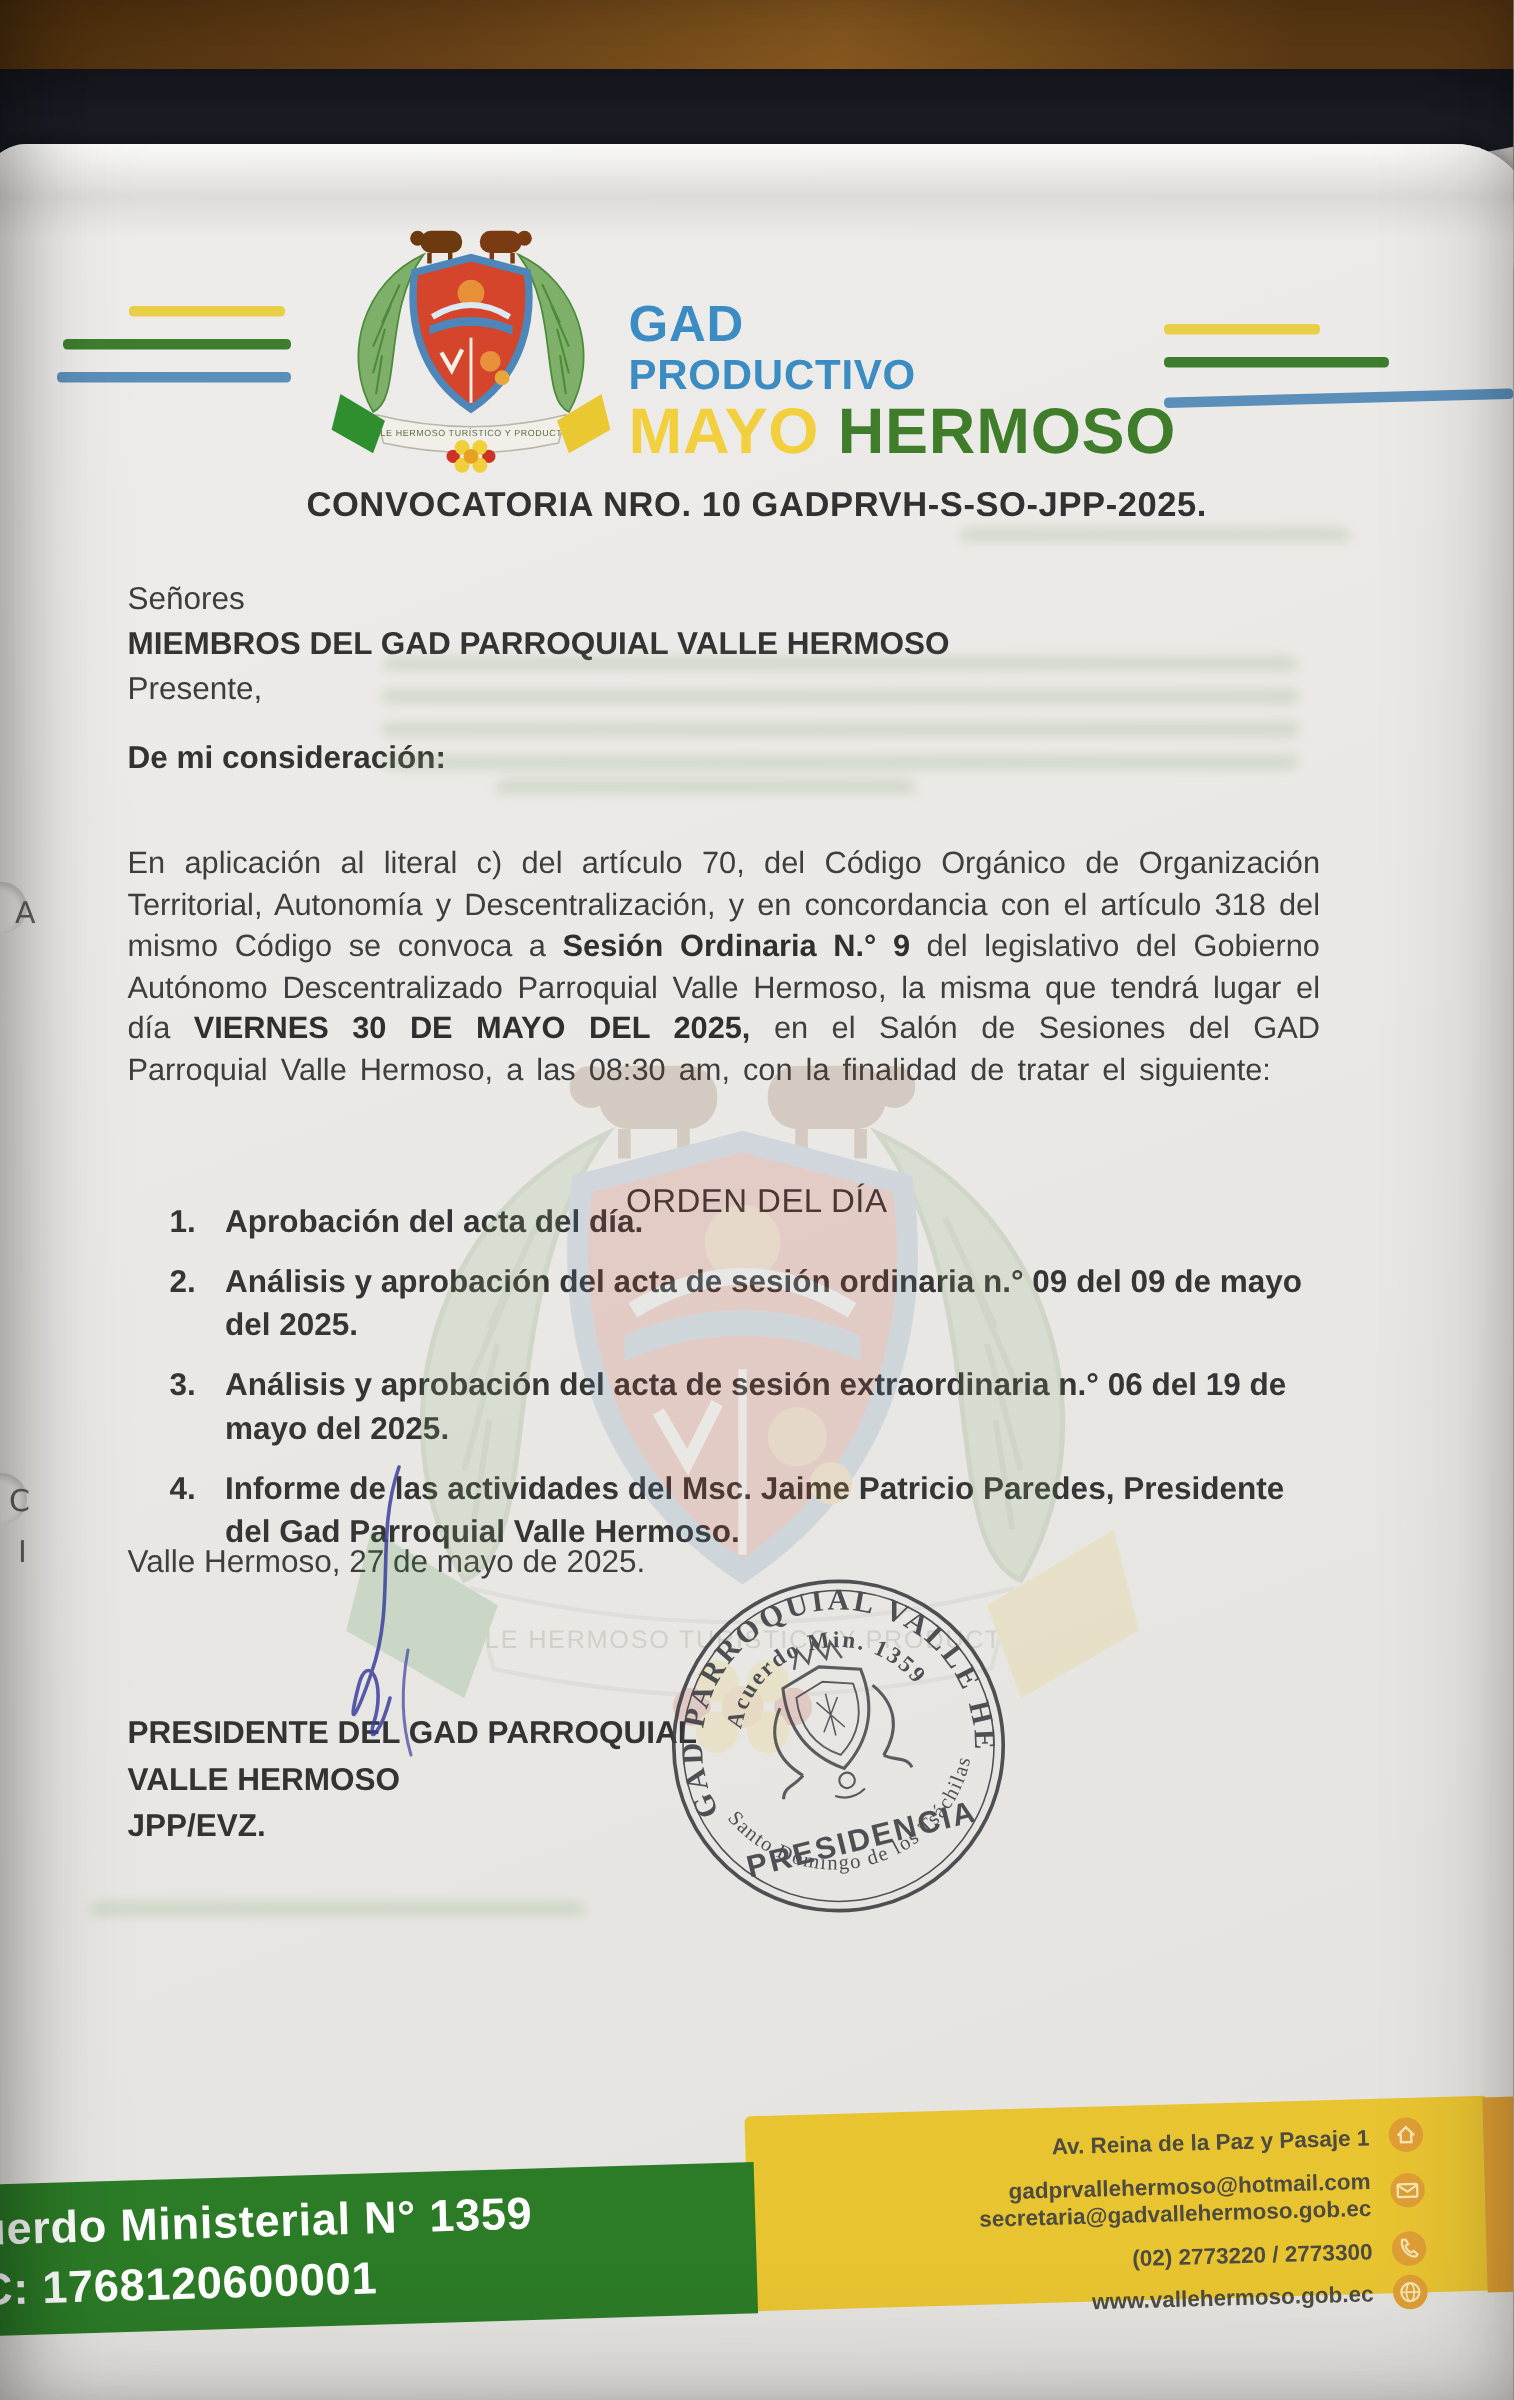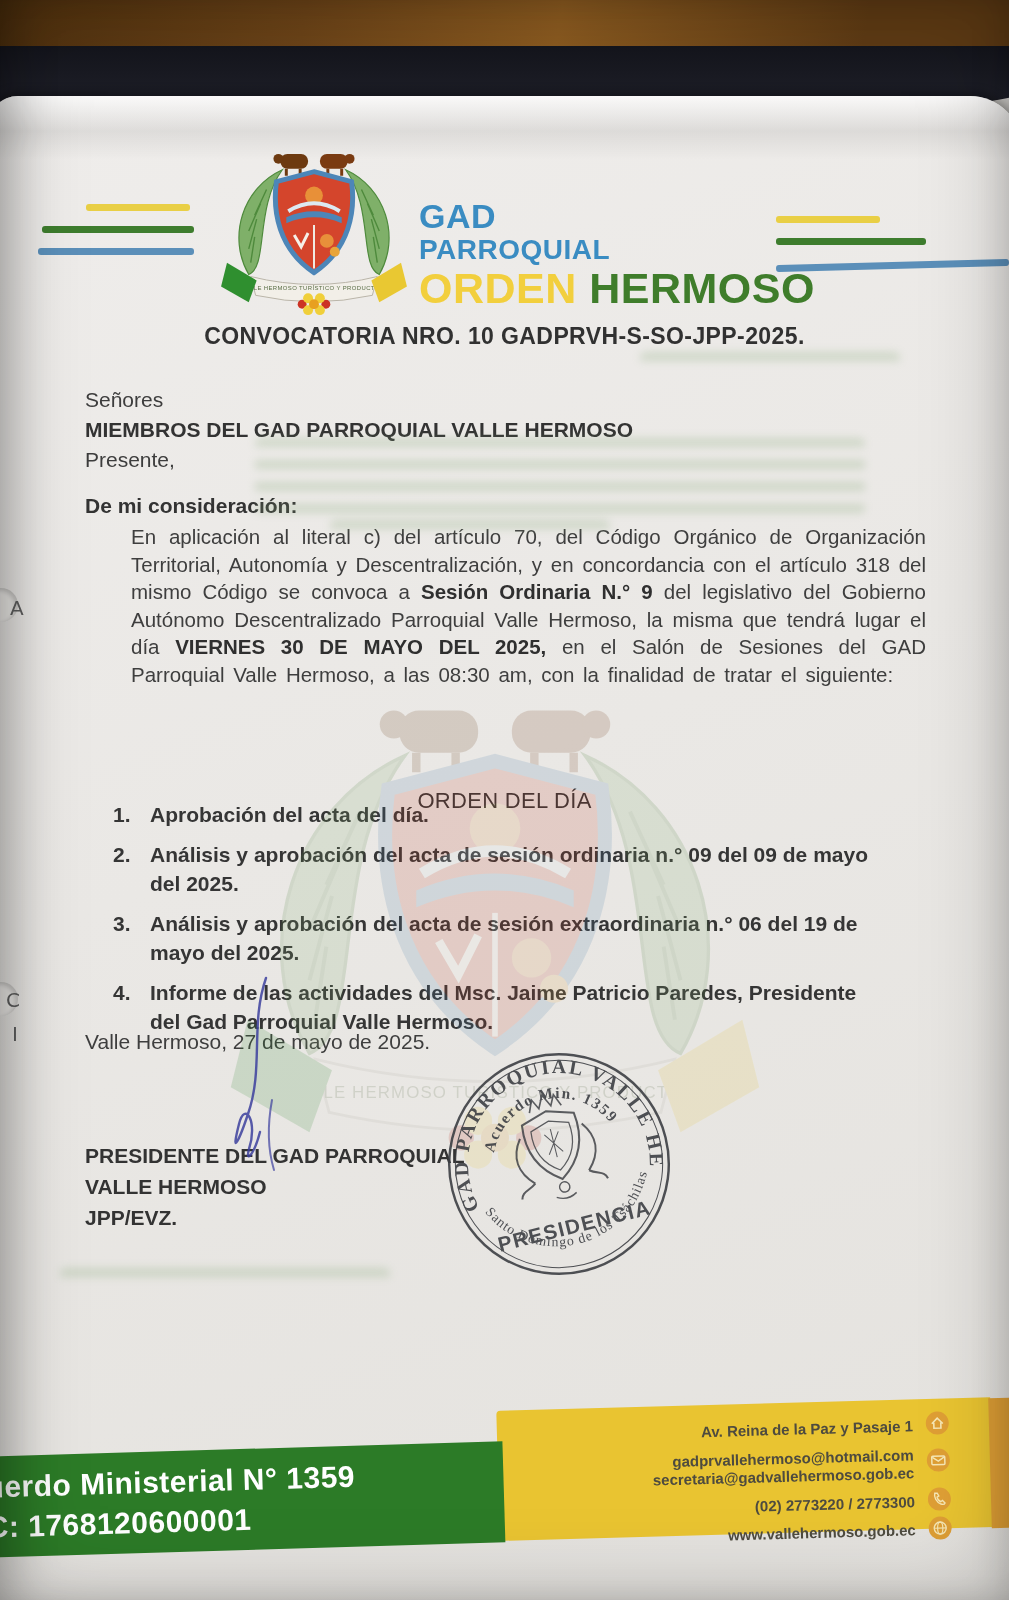--- a/index.html
+++ b/index.html
@@ -31,21 +31,21 @@
   .wm2{font-size:28px;color:#3a8cc2;margin-top:3px;}
   .wm3{font-size:43px;margin-top:3px;white-space:nowrap;}
   .wm3 .v{color:#f2cf3d;} .wm3 .h{color:#3f7d2b;}
   .doc-title{position:absolute;left:0;top:323px;width:100%;text-align:center;
     font-size:23px;font-weight:bold;color:#313131;letter-spacing:.4px;}
   
   .block{position:absolute;left:85px;width:795px;}
   .recipient{top:385px;font-size:21px;line-height:30px;}
   .recipient .bold{font-weight:bold;color:#333;}
   .greeting{top:494px;font-size:21px;font-weight:bold;color:#333;}
-  .para{top:523px;font-size:20.5px;line-height:27.6px;text-align:justify;color:#3e3e3e;word-spacing:3px;margin-left:46px;}
+  .para{top:562px;font-size:20.5px;line-height:27.6px;text-align:justify;color:#3e3e3e;word-spacing:3px;}
   .para b{color:#2f2f2f;}
   .agenda-title{position:absolute;left:0;top:788px;width:100%;text-align:center;
     font-size:22px;font-weight:normal;color:#333;letter-spacing:.3px;}
   .agenda{position:absolute;left:113px;top:800px;width:770px;font-size:21px;line-height:29px;
     font-weight:bold;color:#353535;list-style:none;margin:0;padding:0;}
   .agenda li{display:flex;margin-bottom:11px;}
   .agenda .num{width:37px;flex:0 0 37px;}
   .agenda .txt{flex:1;max-width:733px;}
   .date-line{top:1030px;font-size:21px;color:#3e3e3e;}
   .signer{top:1140px;font-size:21px;line-height:31px;}
@@ -149,22 +149,22 @@
     <div class="hline" style="left:38px;top:248px;width:156px;background:#5b8fb9"></div>
     <div class="hline" style="left:776px;top:216px;width:104px;background:#e9cf45"></div>
     <div class="hline" style="left:776px;top:238px;width:150px;background:#3e7d2e"></div>
     <div class="hline" style="left:776px;top:262px;width:233px;background:#5b8fb9;transform:rotate(-1.5deg)"></div>
 
     <svg class="crest-svg" viewBox="0 0 200 180">
         <use href="#crest-art"></use>
       </svg>
     <div class="wordmark">
       <div class="wm1">GAD</div>
-      <div class="wm2">PARROQUIAL</div>
-      <div class="wm3"><span class="v">ORDEN</span> <span class="h">HERMOSO</span></div>
+      <div class="wm2">PRODUCTIVO</div>
+      <div class="wm3"><span class="v">MAYO</span> <span class="h">HERMOSO</span></div>
     </div>
 
     <div class="doc-title">CONVOCATORIA NRO. 10 GADPRVH-S-SO-JPP-2025.</div>
 
     <div class="block recipient">
       <div>Señores</div>
       <div class="bold">MIEMBROS DEL GAD PARROQUIAL VALLE HERMOSO</div>
       <div>Presente,</div>
     </div>
 

